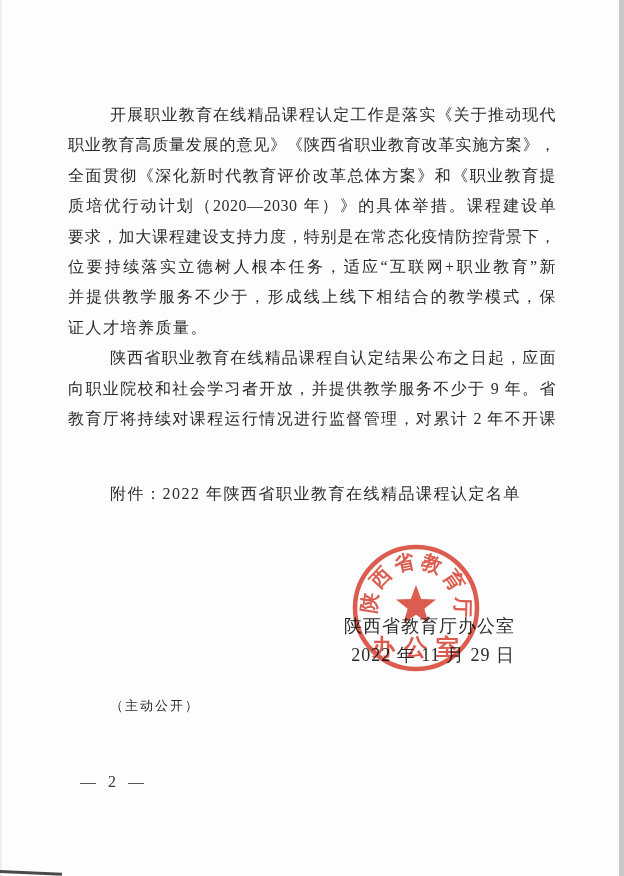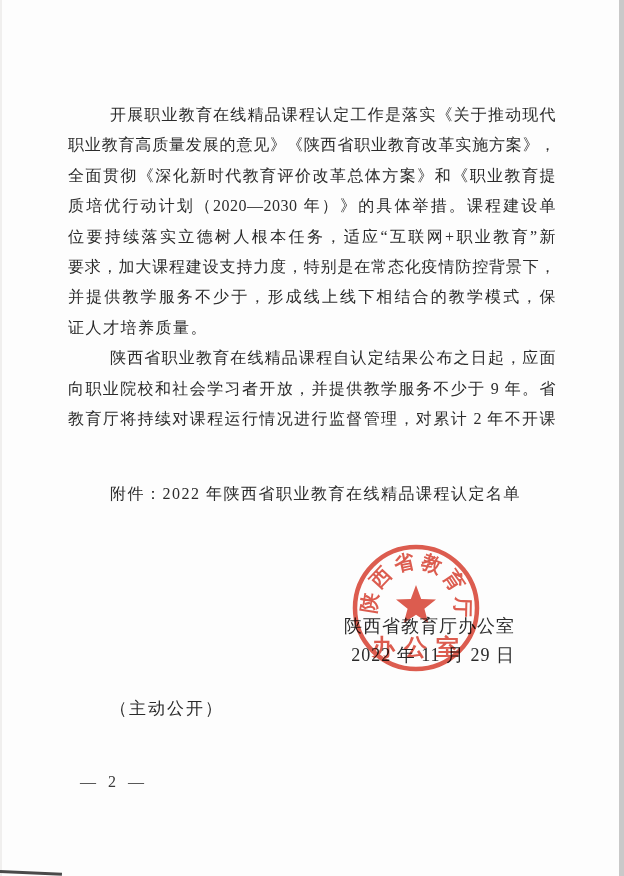--- a/index.html
+++ b/index.html
@@ -44,21 +44,21 @@
   .attachment { margin-top: 45px; }
   
   .signature {
     position: absolute; left: 333px; top: 612px; width: 182px;
     text-align: right; font-size: 18px; line-height: 29px;
     letter-spacing: 1px; color: #2b2b2b;
   }
   
   .publicity {
     position: absolute; left: 110px; top: 697px;
-    font-size: 17px; letter-spacing: 2px; color: #2b2b2b;
+    font-size: 13px; letter-spacing: 2px; color: #2b2b2b;
   }
   .pagenum {
     position: absolute; left: 80px; top: 773px;
     font-size: 16px; letter-spacing: 4px; color: #3a3a3a;
   }
   
   .stamp {
     position: absolute; left: 346px; top: 538px;
     width: 140px; height: 140px;
     mix-blend-mode: multiply;
@@ -69,22 +69,22 @@
 </style>
 </head>
 <body>
 
 <div class="content">
   <div>
     <div class="line first">开展职业教育在线精品课程认定工作是落实《关于推动现代</div>
     <div class="line">职业教育高质量发展的意见》《陕西省职业教育改革实施方案》，</div>
     <div class="line">全面贯彻《深化新时代教育评价改革总体方案》和《职业教育提</div>
     <div class="line">质培优行动计划（2020—2030 年）》的具体举措。课程建设单</div>
+    <div class="line">要求，加大课程建设支持力度，特别是在常态化疫情防控背景下，</div>
     <div class="line">位要持续落实立德树人根本任务，适应“互联网+职业教育”新</div>
-    <div class="line">要求，加大课程建设支持力度，特别是在常态化疫情防控背景下，</div>
     <div class="line">并提供教学服务不少于，形成线上线下相结合的教学模式，保</div>
     <div class="line plain">证人才培养质量。</div>
   </div>
   <div>
     <div class="line first">陕西省职业教育在线精品课程自认定结果公布之日起，应面</div>
     <div class="line">向职业院校和社会学习者开放，并提供教学服务不少于 9 年。省</div>
     <div class="line">教育厅将持续对课程运行情况进行监督管理，对累计 2 年不开课</div>
   </div>
   <div class="line plain first attachment">附件：2022 年陕西省职业教育在线精品课程认定名单</div>
 </div>

